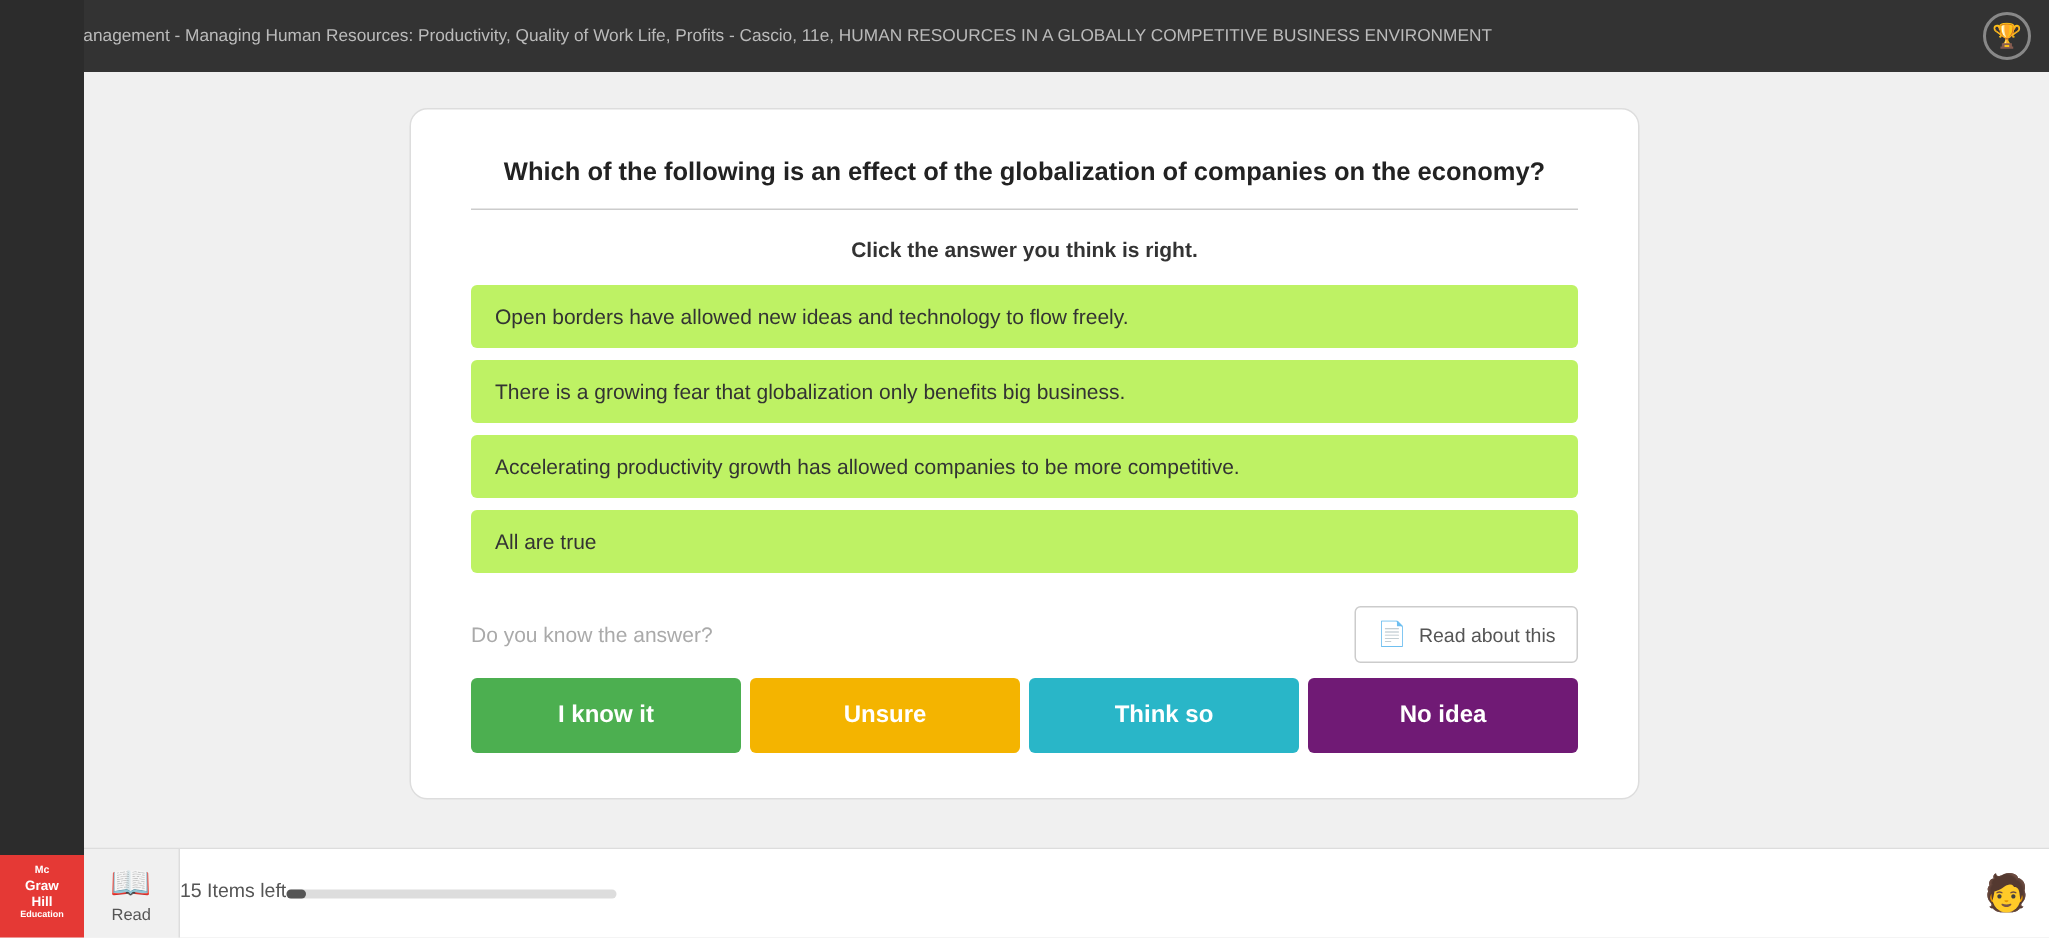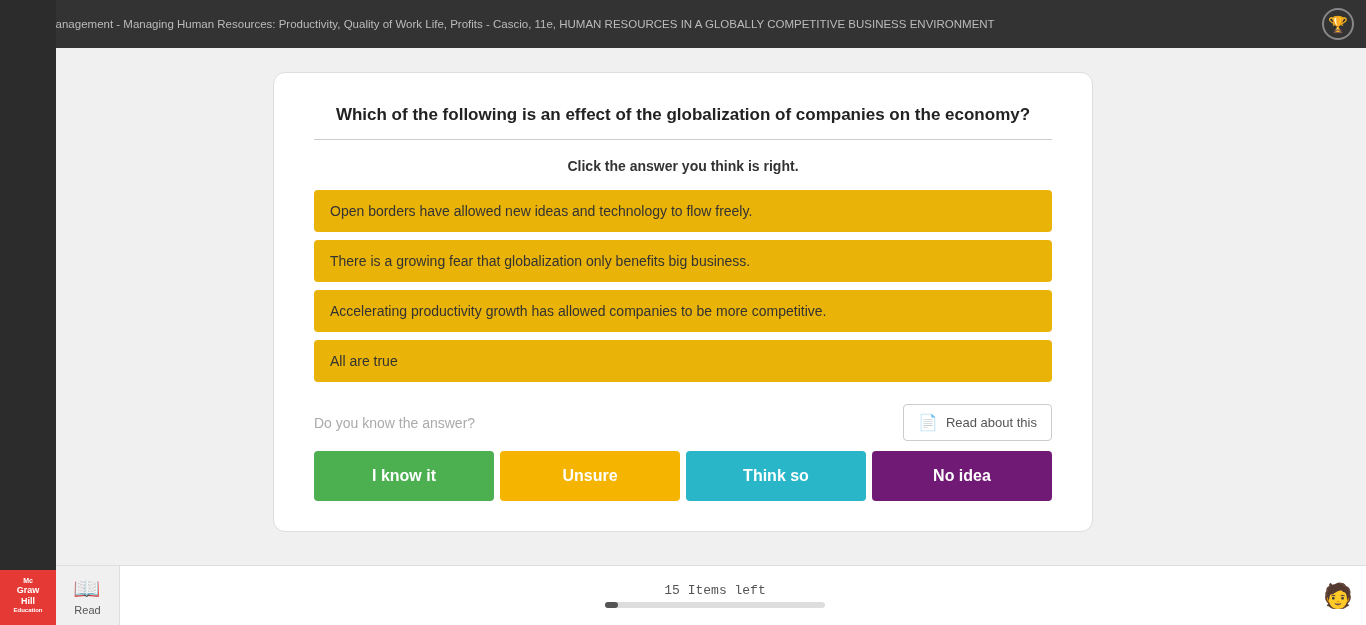--- a/index.html
+++ b/index.html
@@ -33,21 +33,21 @@
     }
     .question-text {
       font-size: 17px; font-weight: bold; color: #222; text-align: center;
       margin-bottom: 14px;
     }
     .divider { border: none; border-top: 1px solid #ccc; margin-bottom: 18px; }
     .instruction {
       font-size: 14px; color: #333; text-align: center; margin-bottom: 16px; font-weight: bold;
     }
     .answer-option {
-      background: #eab308; border-radius: 4px; padding: 13px 16px;
+      background: #bef264; border-radius: 4px; padding: 13px 16px;
       font-size: 14px; color: #333; margin-bottom: 8px; cursor: pointer;
     }
 
     
     .card-footer {
       display: flex; align-items: center; justify-content: space-between;
       margin-top: 22px; margin-bottom: 10px;
     }
     .do-you-know {
       font-size: 14px; color: #aaa;
@@ -96,22 +96,22 @@
 
     .read-tab {
       display: flex; flex-direction: column; align-items: center; justify-content: center;
       width: 64px; height: 60px; background: #f0f0f0; cursor: pointer;
       border-right: 1px solid #ddd;
     }
     .read-tab .read-icon { font-size: 22px; color: #555; }
     .read-tab .read-label { font-size: 11px; color: #555; margin-top: 2px; text-align: center; }
 
     .bottom-center {
-      flex: 1; display: flex; flex-direction: column;
-      align-items: center; justify-content: flex-end; font-family: Liberation Mono, monospace;
+      flex: 1; display: flex; flex-direction: row;
+      align-items: center; justify-content: flex-start;
     }
     .items-left-text { font-size: 13px; color: #555; margin-bottom: 4px; }
     .progress-bar-container {
       width: 220px; height: 6px; background: #ddd; border-radius: 3px;
     }
     .progress-bar-fill {
       height: 6px; background: #555; border-radius: 3px;
     }
 
     .bottom-right {

